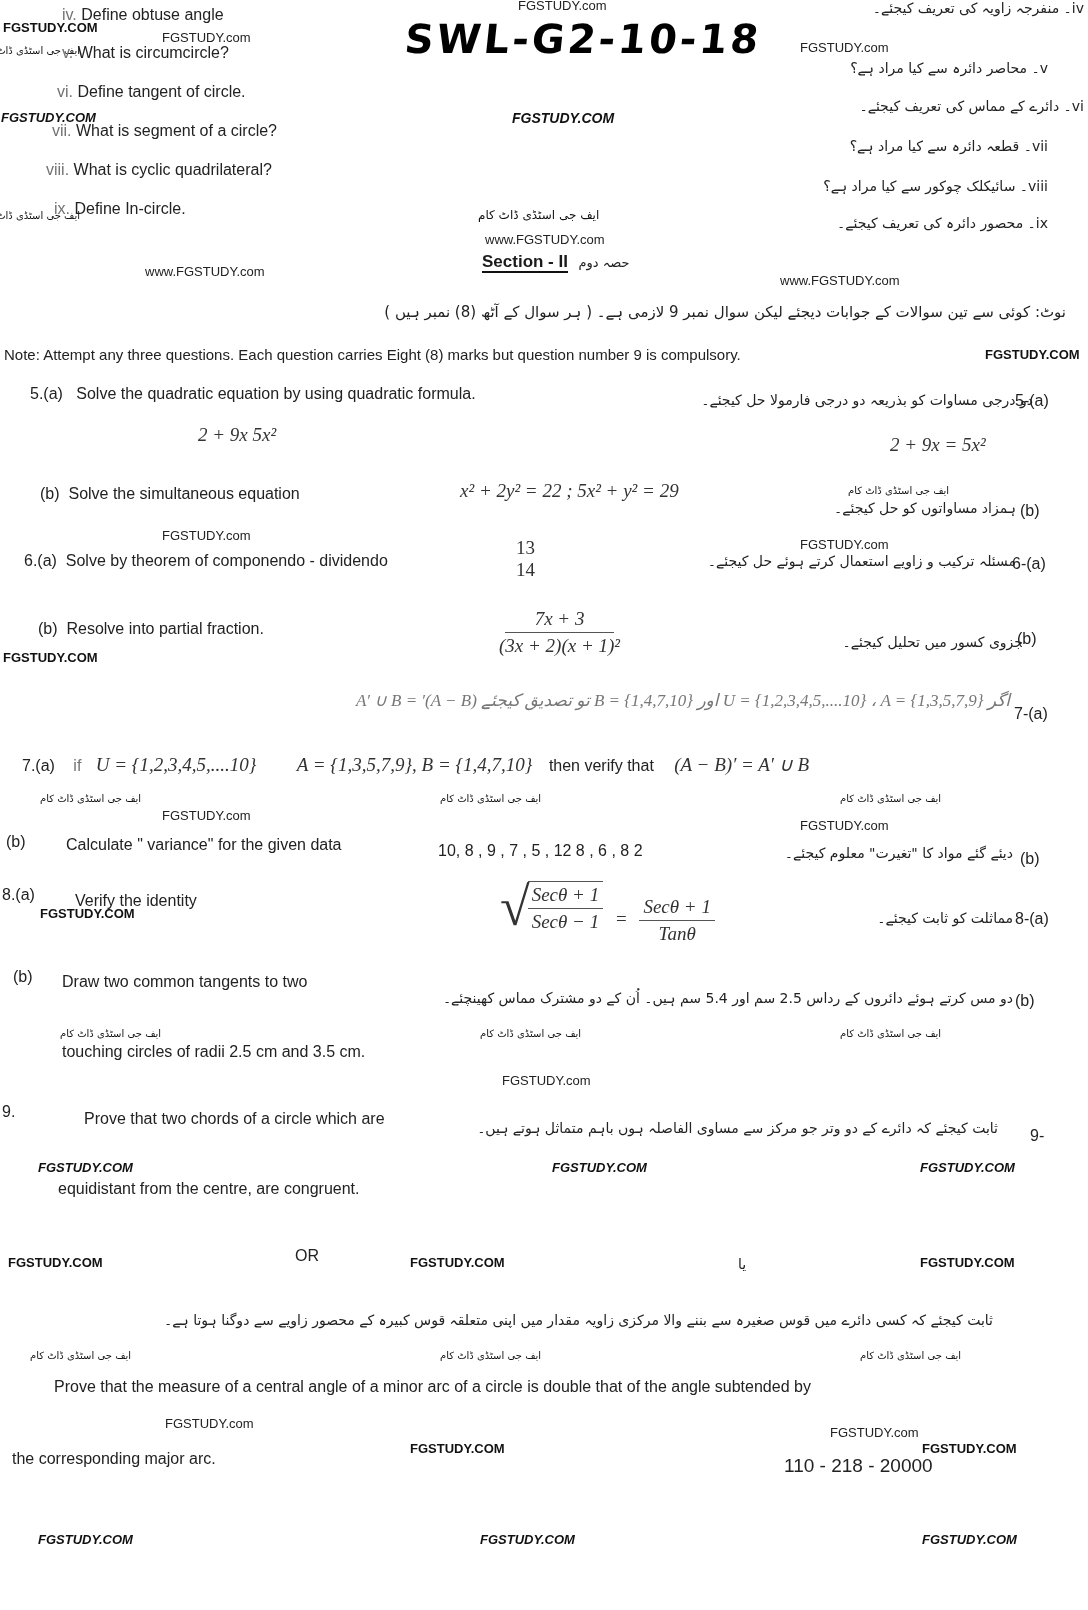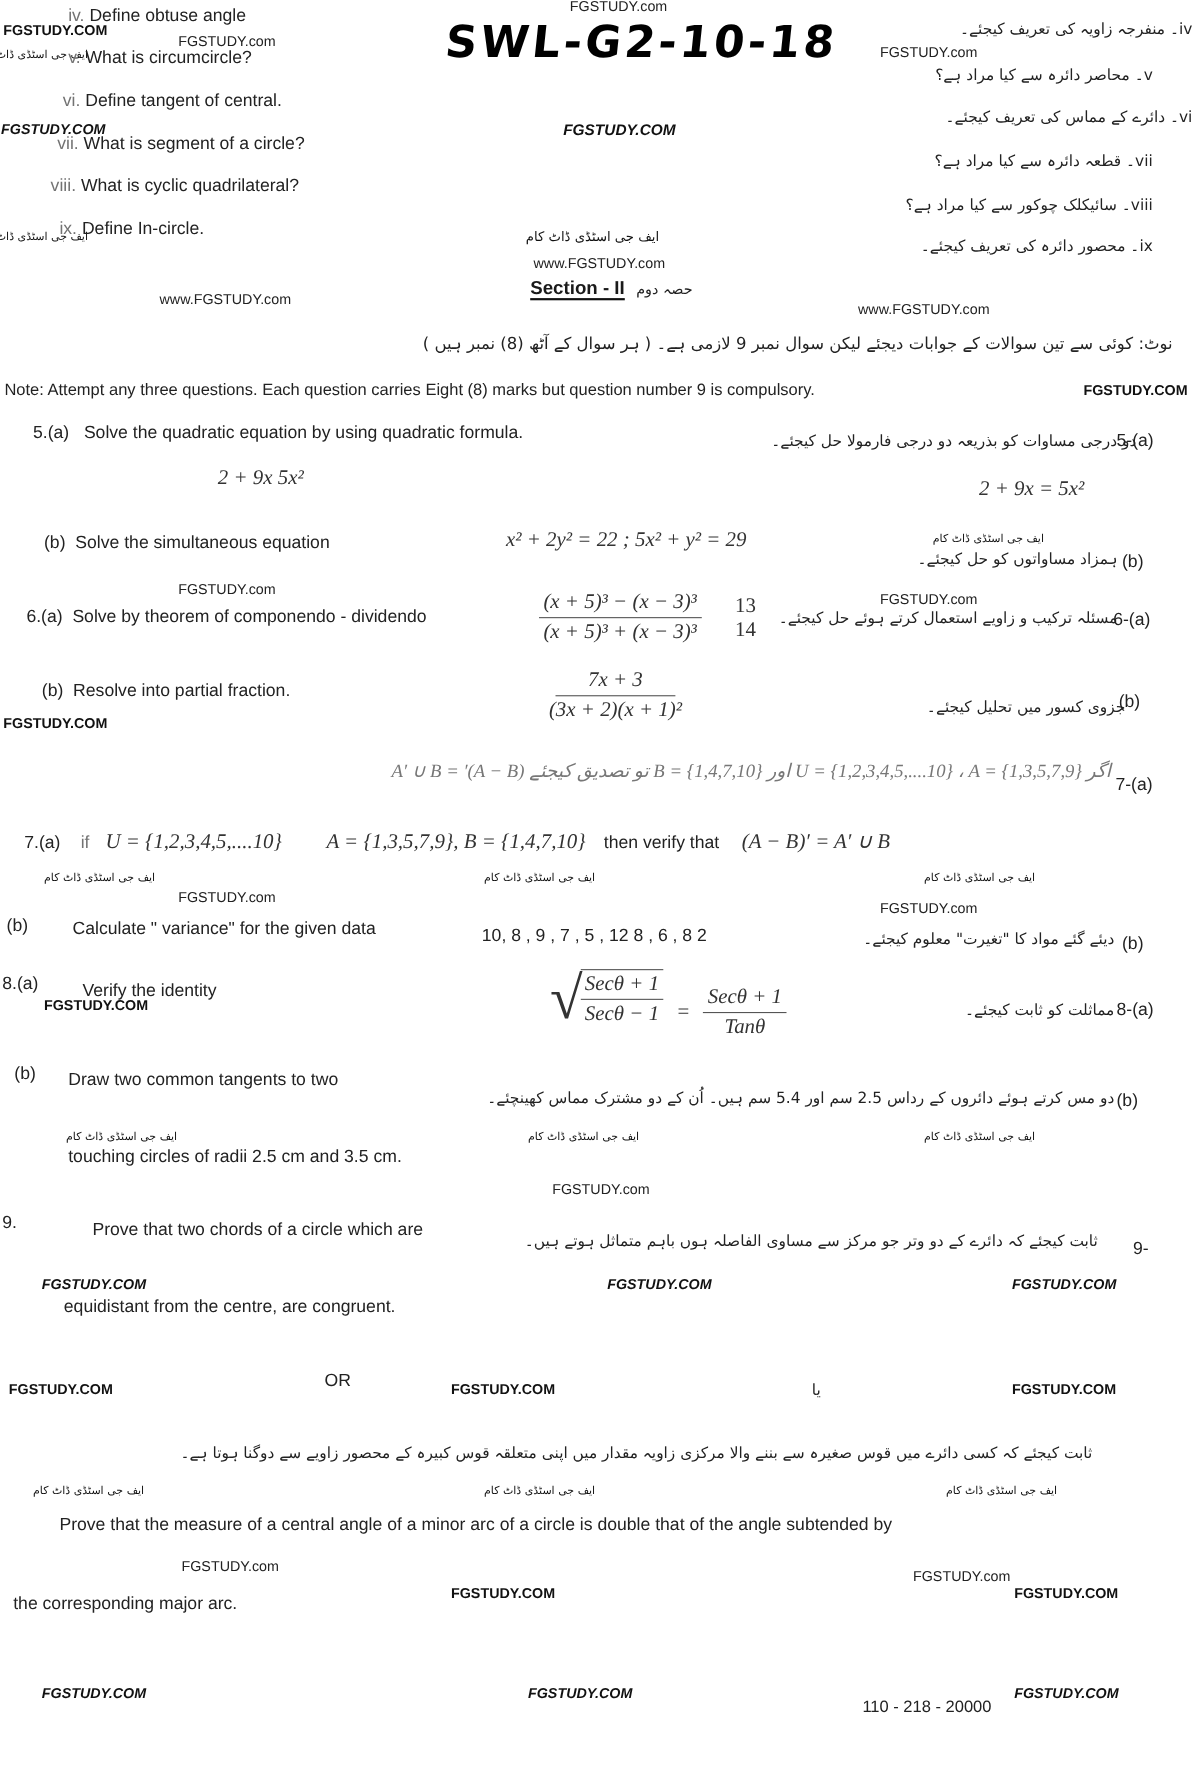--- a/index.html
+++ b/index.html
@@ -44,26 +44,26 @@
 <div class="abs wm-small" style="left:162px;top:30px;">FGSTUDY.com</div>
 <div class="abs wm-urdu" style="left:0px;top:45px;width:80px;">ایف جی اسٹڈی ڈاٹ کام</div>
 <div class="abs wm-boldit" style="left:1px;top:110px;">FGSTUDY.COM</div>
 <div class="abs wm-urdu" style="left:0px;top:210px;width:80px;">ایف جی اسٹڈی ڈاٹ کام</div>
 <div class="abs wm-small" style="left:145px;top:264px;">www.FGSTUDY.com</div>
 <div class="abs wm-small" style="left:800px;top:40px;">FGSTUDY.com</div>
 <div class="abs wm-small" style="left:780px;top:273px;">www.FGSTUDY.com</div>
 
 <div class="abs en" style="left:62px;top:6px;"><span class="faint">iv.</span> <span>Define obtuse angle</span></div>
 <div class="abs en" style="left:62px;top:44px;"><span class="faint">v.</span> <span>What is circumcircle?</span></div>
-<div class="abs en" style="left:57px;top:83px;"><span class="faint">vi.</span> <span>Define tangent of  central.</span></div>
+<div class="abs en" style="left:57px;top:83px;"><span class="faint">vi.</span> <span>Define tangent of  circle.</span></div>
 <div class="abs en" style="left:52px;top:122px;"><span class="faint">vii.</span> <span>What is segment of a circle?</span></div>
 <div class="abs en" style="left:46px;top:161px;"><span class="faint">viii.</span> <span>What is cyclic quadrilateral?</span></div>
 <div class="abs en" style="left:54px;top:200px;"><span class="faint">ix.</span> <span>Define In-circle.</span></div>
 
-<div class="abs ur" style="right:4px;top:18px;"><span>iv</span>۔ <span>منفرجہ زاویہ کی تعریف کیجئے۔</span></div>
+<div class="abs ur" style="right:4px;top:0;"><span>iv</span>۔ <span>منفرجہ زاویہ کی تعریف کیجئے۔</span></div>
 <div class="abs ur" style="right:40px;top:60px;"><span>v</span>۔ <span>محاصر دائرہ سے کیا مراد ہے؟</span></div>
 <div class="abs ur" style="right:4px;top:98px;"><span>vi</span>۔ <span>دائرے کے مماس کی تعریف کیجئے۔</span></div>
 <div class="abs ur" style="right:40px;top:138px;"><span>vii</span>۔ <span>قطعہ دائرہ سے کیا مراد ہے؟</span></div>
 <div class="abs ur" style="right:40px;top:178px;"><span>viii</span>۔ <span>سائیکلک چوکور سے کیا مراد ہے؟</span></div>
 <div class="abs ur" style="right:40px;top:215px;"><span>ix</span>۔ <span>محصور دائرہ کی تعریف کیجئے۔</span></div>
 
 <div class="abs ur" style="right:22px;top:303px;font-size:15px;">نوٹ: کوئی سے تین سوالات کے جوابات دیجئے لیکن سوال نمبر 9 لازمی ہے۔ ( ہر سوال کے آٹھ (8) نمبر ہیں )</div>
 <div class="abs en" style="left:4px;top:346px;font-size:15px;">Note: Attempt any three questions.  Each question carries Eight (8) marks but question number 9 is compulsory.</div>
 <div class="abs wm-bold" style="left:985px;top:347px;">FGSTUDY.COM</div>
 
@@ -75,24 +75,20 @@
 
 <div class="abs en" style="left:40px;top:485px;"><span>(b)</span>&nbsp; <span>Solve the simultaneous equation</span></div>
 <div class="abs math" style="left:460px;top:480px;">x² + 2y² = 22 ;  5x² + y² = 29</div>
 <div class="abs ur" style="right:72px;top:500px;">ہمزاد مساواتوں کو حل کیجئے۔</div>
 <div class="abs en" style="left:1020px;top:502px;">(b)</div>
 <div class="abs wm-small" style="left:162px;top:528px;">FGSTUDY.com</div>
 <div class="abs wm-urdu" style="left:848px;top:485px;">ایف جی اسٹڈی ڈاٹ کام</div>
 
 <div class="abs en" style="left:24px;top:552px;"><span>6.(a)</span>&nbsp; <span>Solve by theorem of componendo - dividendo</span></div>
 <div class="abs math" style="left:490px;top:537px;">
-  <span class="frac">
-      <span class="num">(x + 5)³ − (x − 3)³</span>
-      <span class="den">(x + 5)³ + (x − 3)³</span>
-    </span>
   <span class="rhs">
       <span>13</span>
       <span>14</span>
     </span>
 </div>
 <div class="abs wm-small" style="left:800px;top:537px;">FGSTUDY.com</div>
 <div class="abs ur" style="right:72px;top:553px;">مسئلہ ترکیب و زاویے استعمال کرتے ہوئے حل کیجئے۔</div>
 <div class="abs en" style="left:1012px;top:555px;">6-(a)</div>
 
 <div class="abs en" style="left:38px;top:620px;"><span>(b)</span>&nbsp; <span>Resolve into partial fraction.</span></div>
@@ -181,14 +177,14 @@
 <div class="abs wm-urdu" style="left:860px;top:1350px;">ایف جی اسٹڈی ڈاٹ کام</div>
 <div class="abs en" style="left:54px;top:1378px;">Prove that the measure of a central angle of a minor arc of a circle is double that of the angle subtended by</div>
 <div class="abs wm-small" style="left:165px;top:1416px;">FGSTUDY.com</div>
 <div class="abs wm-small" style="left:830px;top:1425px;">FGSTUDY.com</div>
 <div class="abs wm-bold" style="left:410px;top:1441px;">FGSTUDY.COM</div>
 <div class="abs wm-bold" style="left:922px;top:1441px;">FGSTUDY.COM</div>
 <div class="abs en" style="left:12px;top:1450px;">the corresponding major arc.</div>
 
 <div class="abs wm-boldit" style="left:38px;top:1532px;">FGSTUDY.COM</div>
 <div class="abs wm-boldit" style="left:480px;top:1532px;">FGSTUDY.COM</div>
-<div class="abs en" style="left:784px;top:1543px;font-size:15px;">110 - 218 - 20000</div>
+<div class="abs en" style="left:784px;top:1455px;font-size:19px;">110 - 218 - 20000</div>
 <div class="abs wm-boldit" style="left:922px;top:1532px;">FGSTUDY.COM</div>
 
 </body></html>

